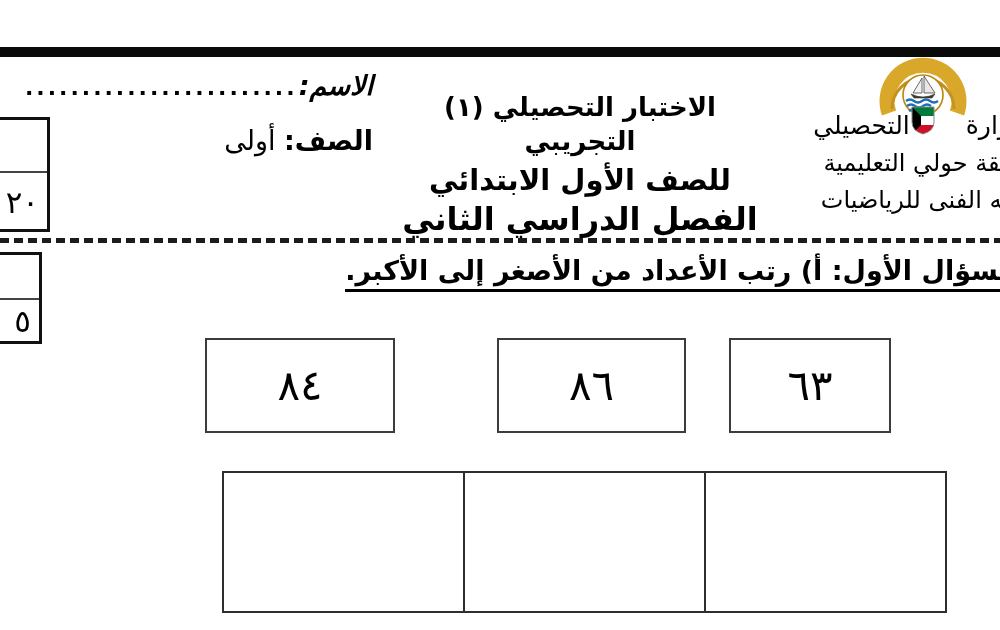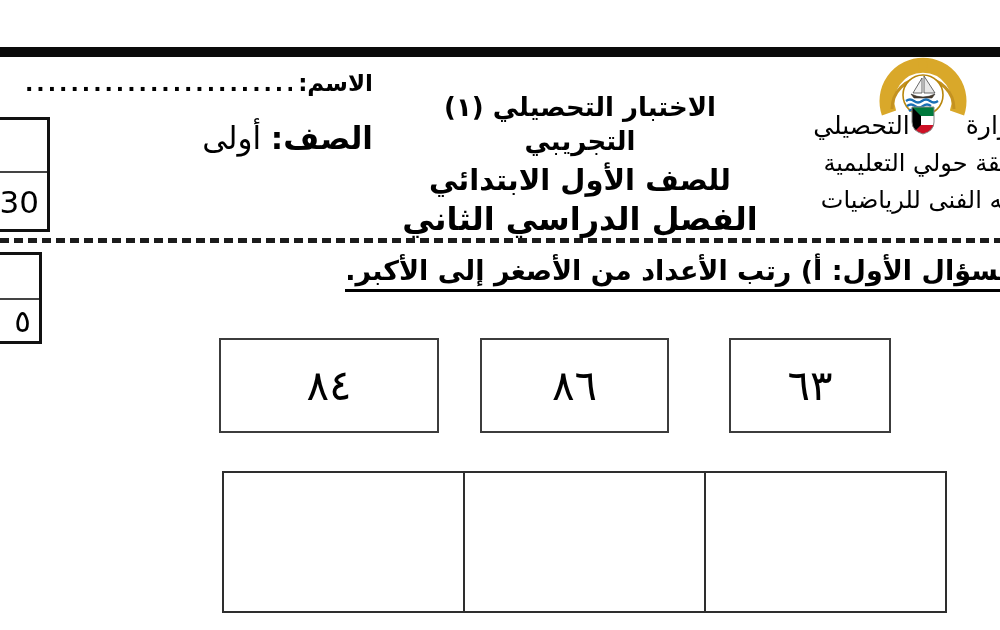--- a/index.html
+++ b/index.html
@@ -30,26 +30,26 @@
     position:absolute;left:390px;top:90px;width:380px;
     text-align:center;direction:rtl;font-weight:bold;
   }
   .exam-title .t1{font-size:26px;line-height:34px;}
   .exam-title .t2{font-size:29px;line-height:32px;margin-top:6px;}
   .exam-title .t3{font-size:32px;line-height:32px;margin-top:7px;}
 
   
   .student{position:absolute;left:25px;top:70px;width:348px;direction:rtl;}
   .student .row{display:flex;direction:rtl;align-items:baseline;}
-  .name-label{font-weight:bold;font-size:23px;white-space:nowrap;margin-left:6px;}
+  .name-label{font-weight:bold;font-size:27px;white-space:nowrap;margin-left:6px;font-style:italic;}
   .name-dots{
     flex:1;overflow:hidden;white-space:nowrap;
     font-size:22px;font-weight:bold;letter-spacing:3px;direction:ltr;text-align:left;
   }
-  .class-row{margin-top:24px;font-size:31px;direction:rtl;}
+  .class-row{margin-top:24px;font-size:27px;direction:rtl;}
   .class-label{font-weight:bold;}
   .class-value{font-weight:normal;}
 
   
   .marks-table{position:absolute;background:#fff;border:3px solid #111;box-sizing:border-box;}
   .marks-top{left:-62px;top:117px;width:112px;height:115px;}
   .marks-top .r1{height:51px;border-bottom:2px solid #444;}
   .marks-top .r2{position:relative;height:59px;}
   .marks-bottom{left:-68px;top:252px;width:110px;height:92px;}
   .marks-bottom .r1{height:43px;border-bottom:2px solid #444;}
@@ -69,22 +69,22 @@
   }
   .question .u{border-bottom:3px solid #000;padding-bottom:3px;}
 
   
   .num-box{
     position:absolute;top:338px;height:95px;box-sizing:border-box;
     border:2px solid #3c3c3c;background:#fff;
     display:flex;align-items:center;justify-content:center;
     font-size:42px;
   }
-  .num-a{left:219px;width:220px;}
-  .num-b{left:480px;width:189px;}
+  .num-a{left:205px;width:190px;}
+  .num-b{left:497px;width:189px;}
   .num-c{left:729px;width:162px;}
 
   
   .answer-table{
     position:absolute;left:222px;top:471px;width:725px;height:142px;
     box-sizing:border-box;border:2px solid #2e2e2e;background:#fff;
     display:flex;
   }
   .answer-table .cell{flex:1;}
   .answer-table .cell + .cell{border-left:2px solid #2e2e2e;}
@@ -146,21 +146,21 @@
     </div>
     <div class="class-row">
       <span class="class-label">الصف:</span>
       <span class="class-value">أولى</span>
     </div>
   </div>
 
   <div class="marks-table marks-top">
     <div class="r1"></div>
     <div class="r2">
-      <span class="marks-val">30</span>
+      <span class="marks-val">٢٠</span>
     </div>
   </div>
 
   <div class="dashed-line"></div>
 
   <div class="marks-table marks-bottom">
     <div class="r1"></div>
     <div class="r2">
       <span class="marks-val">٥</span>
     </div>

